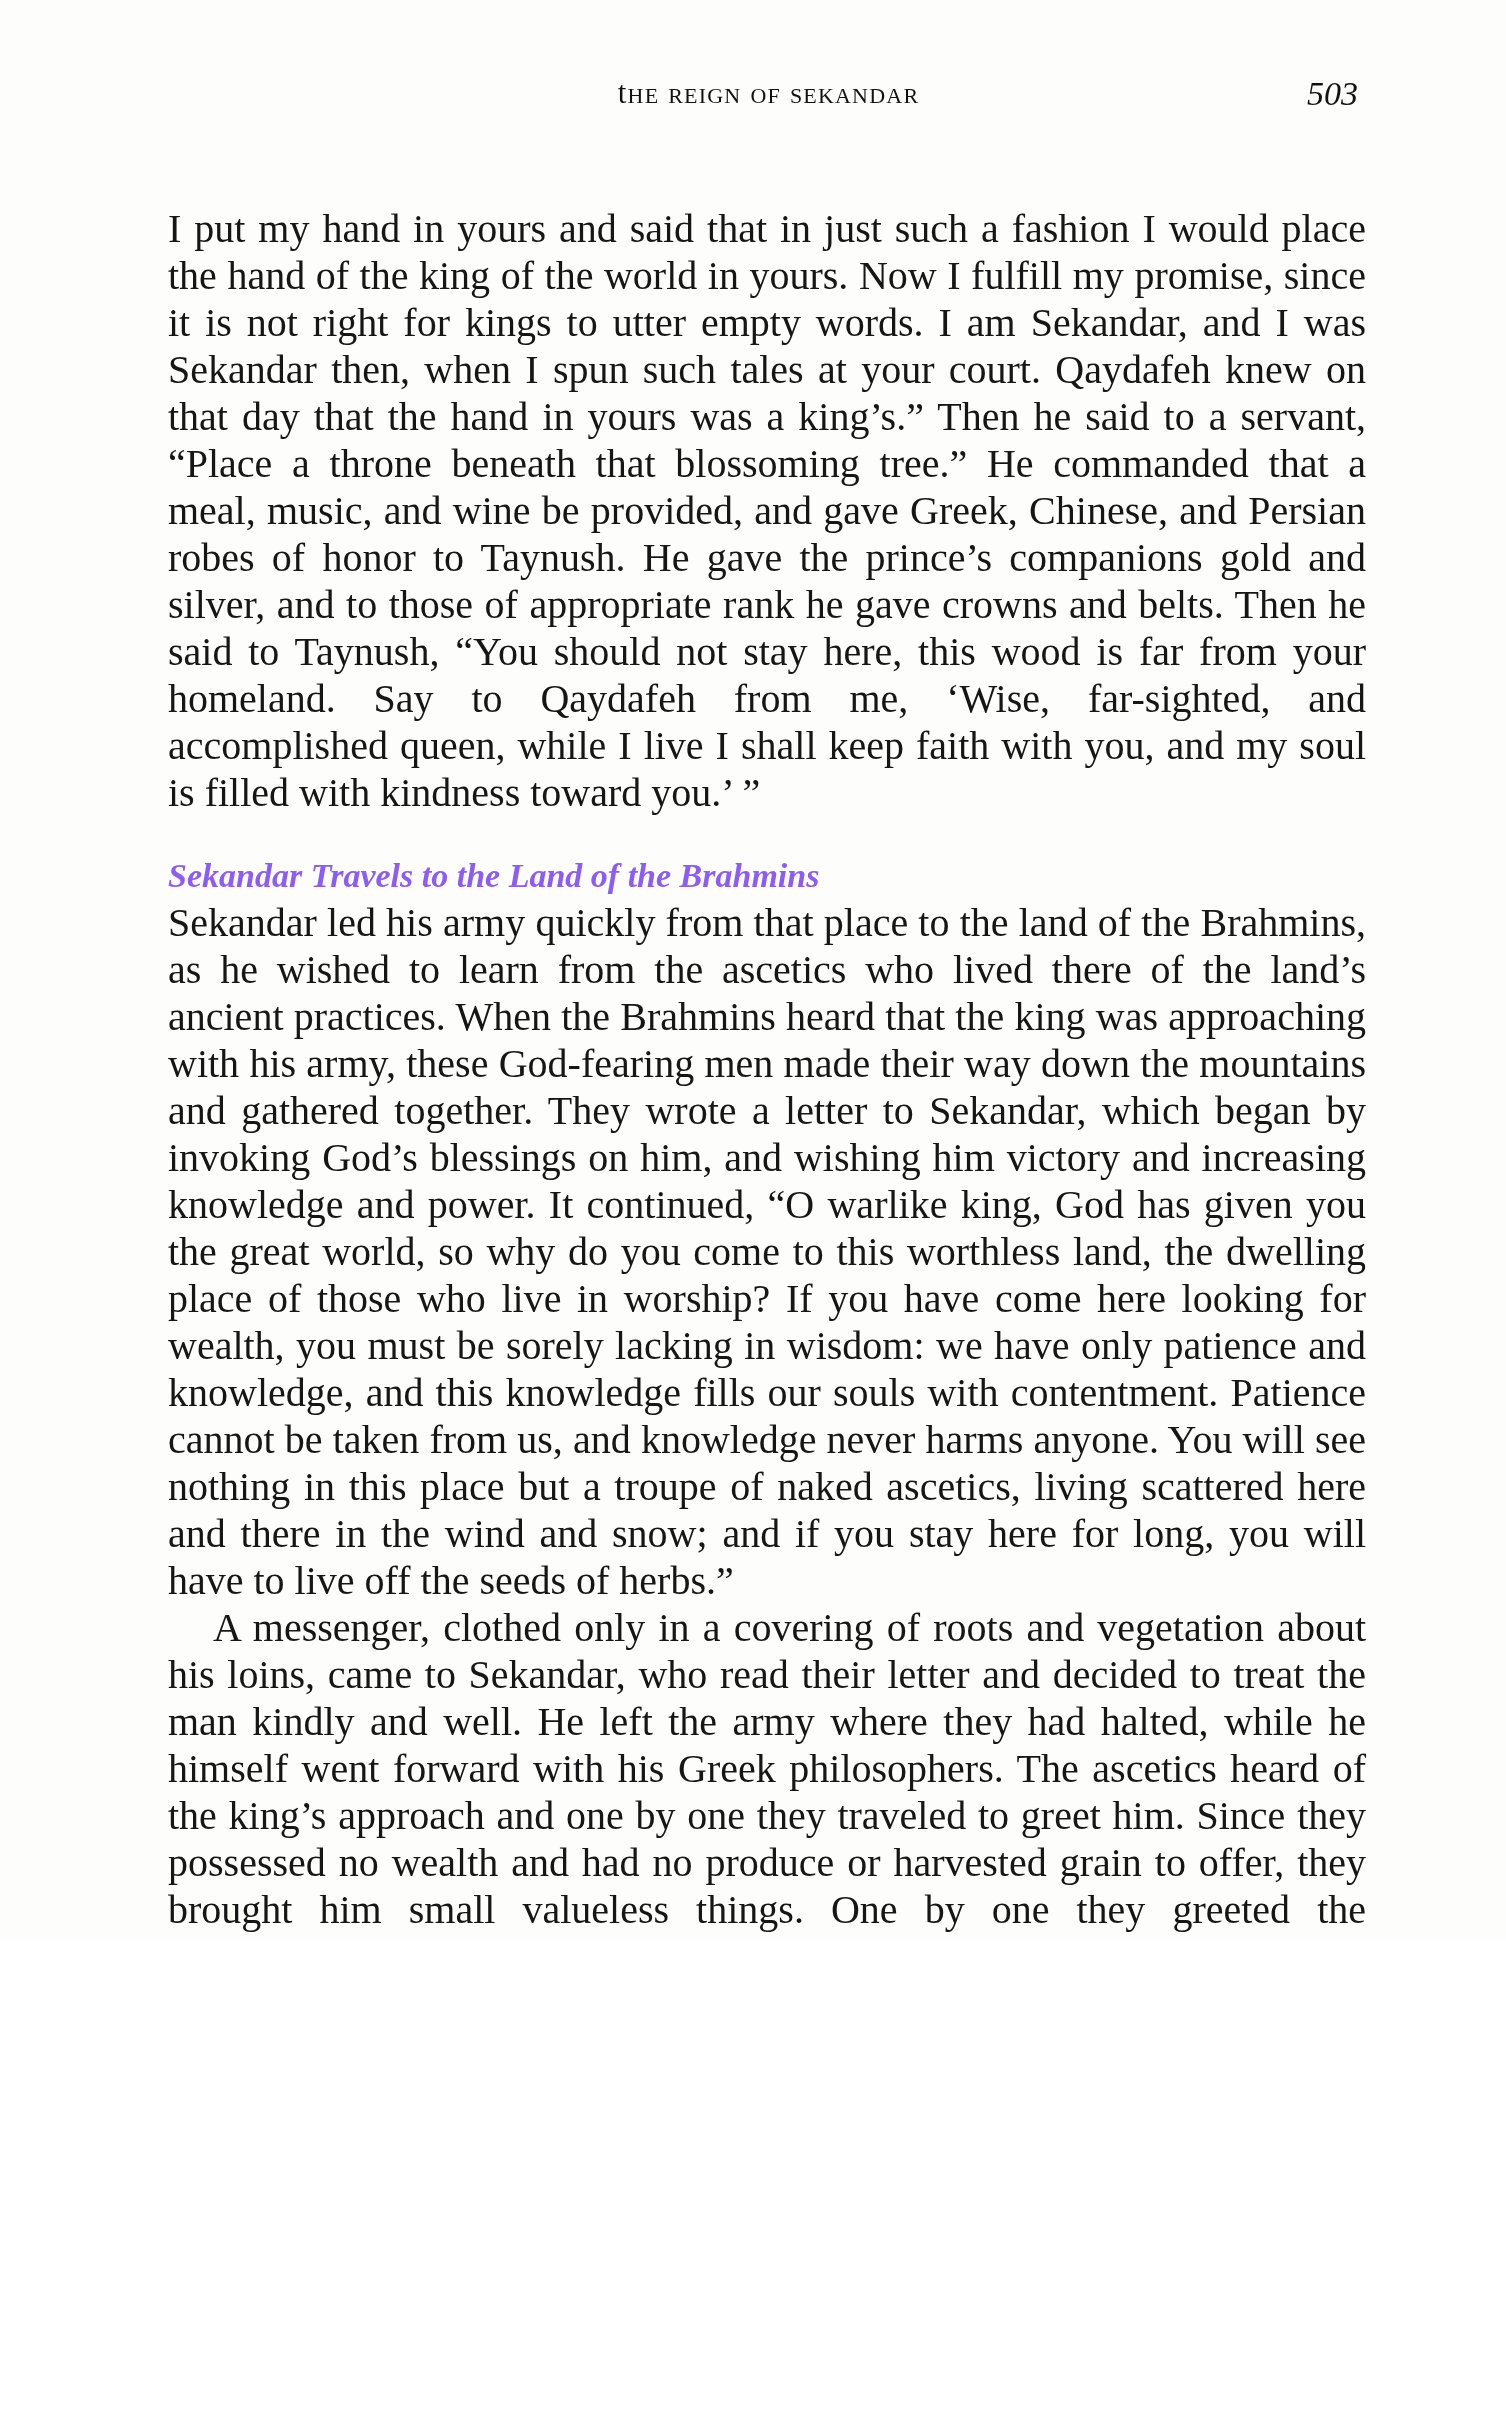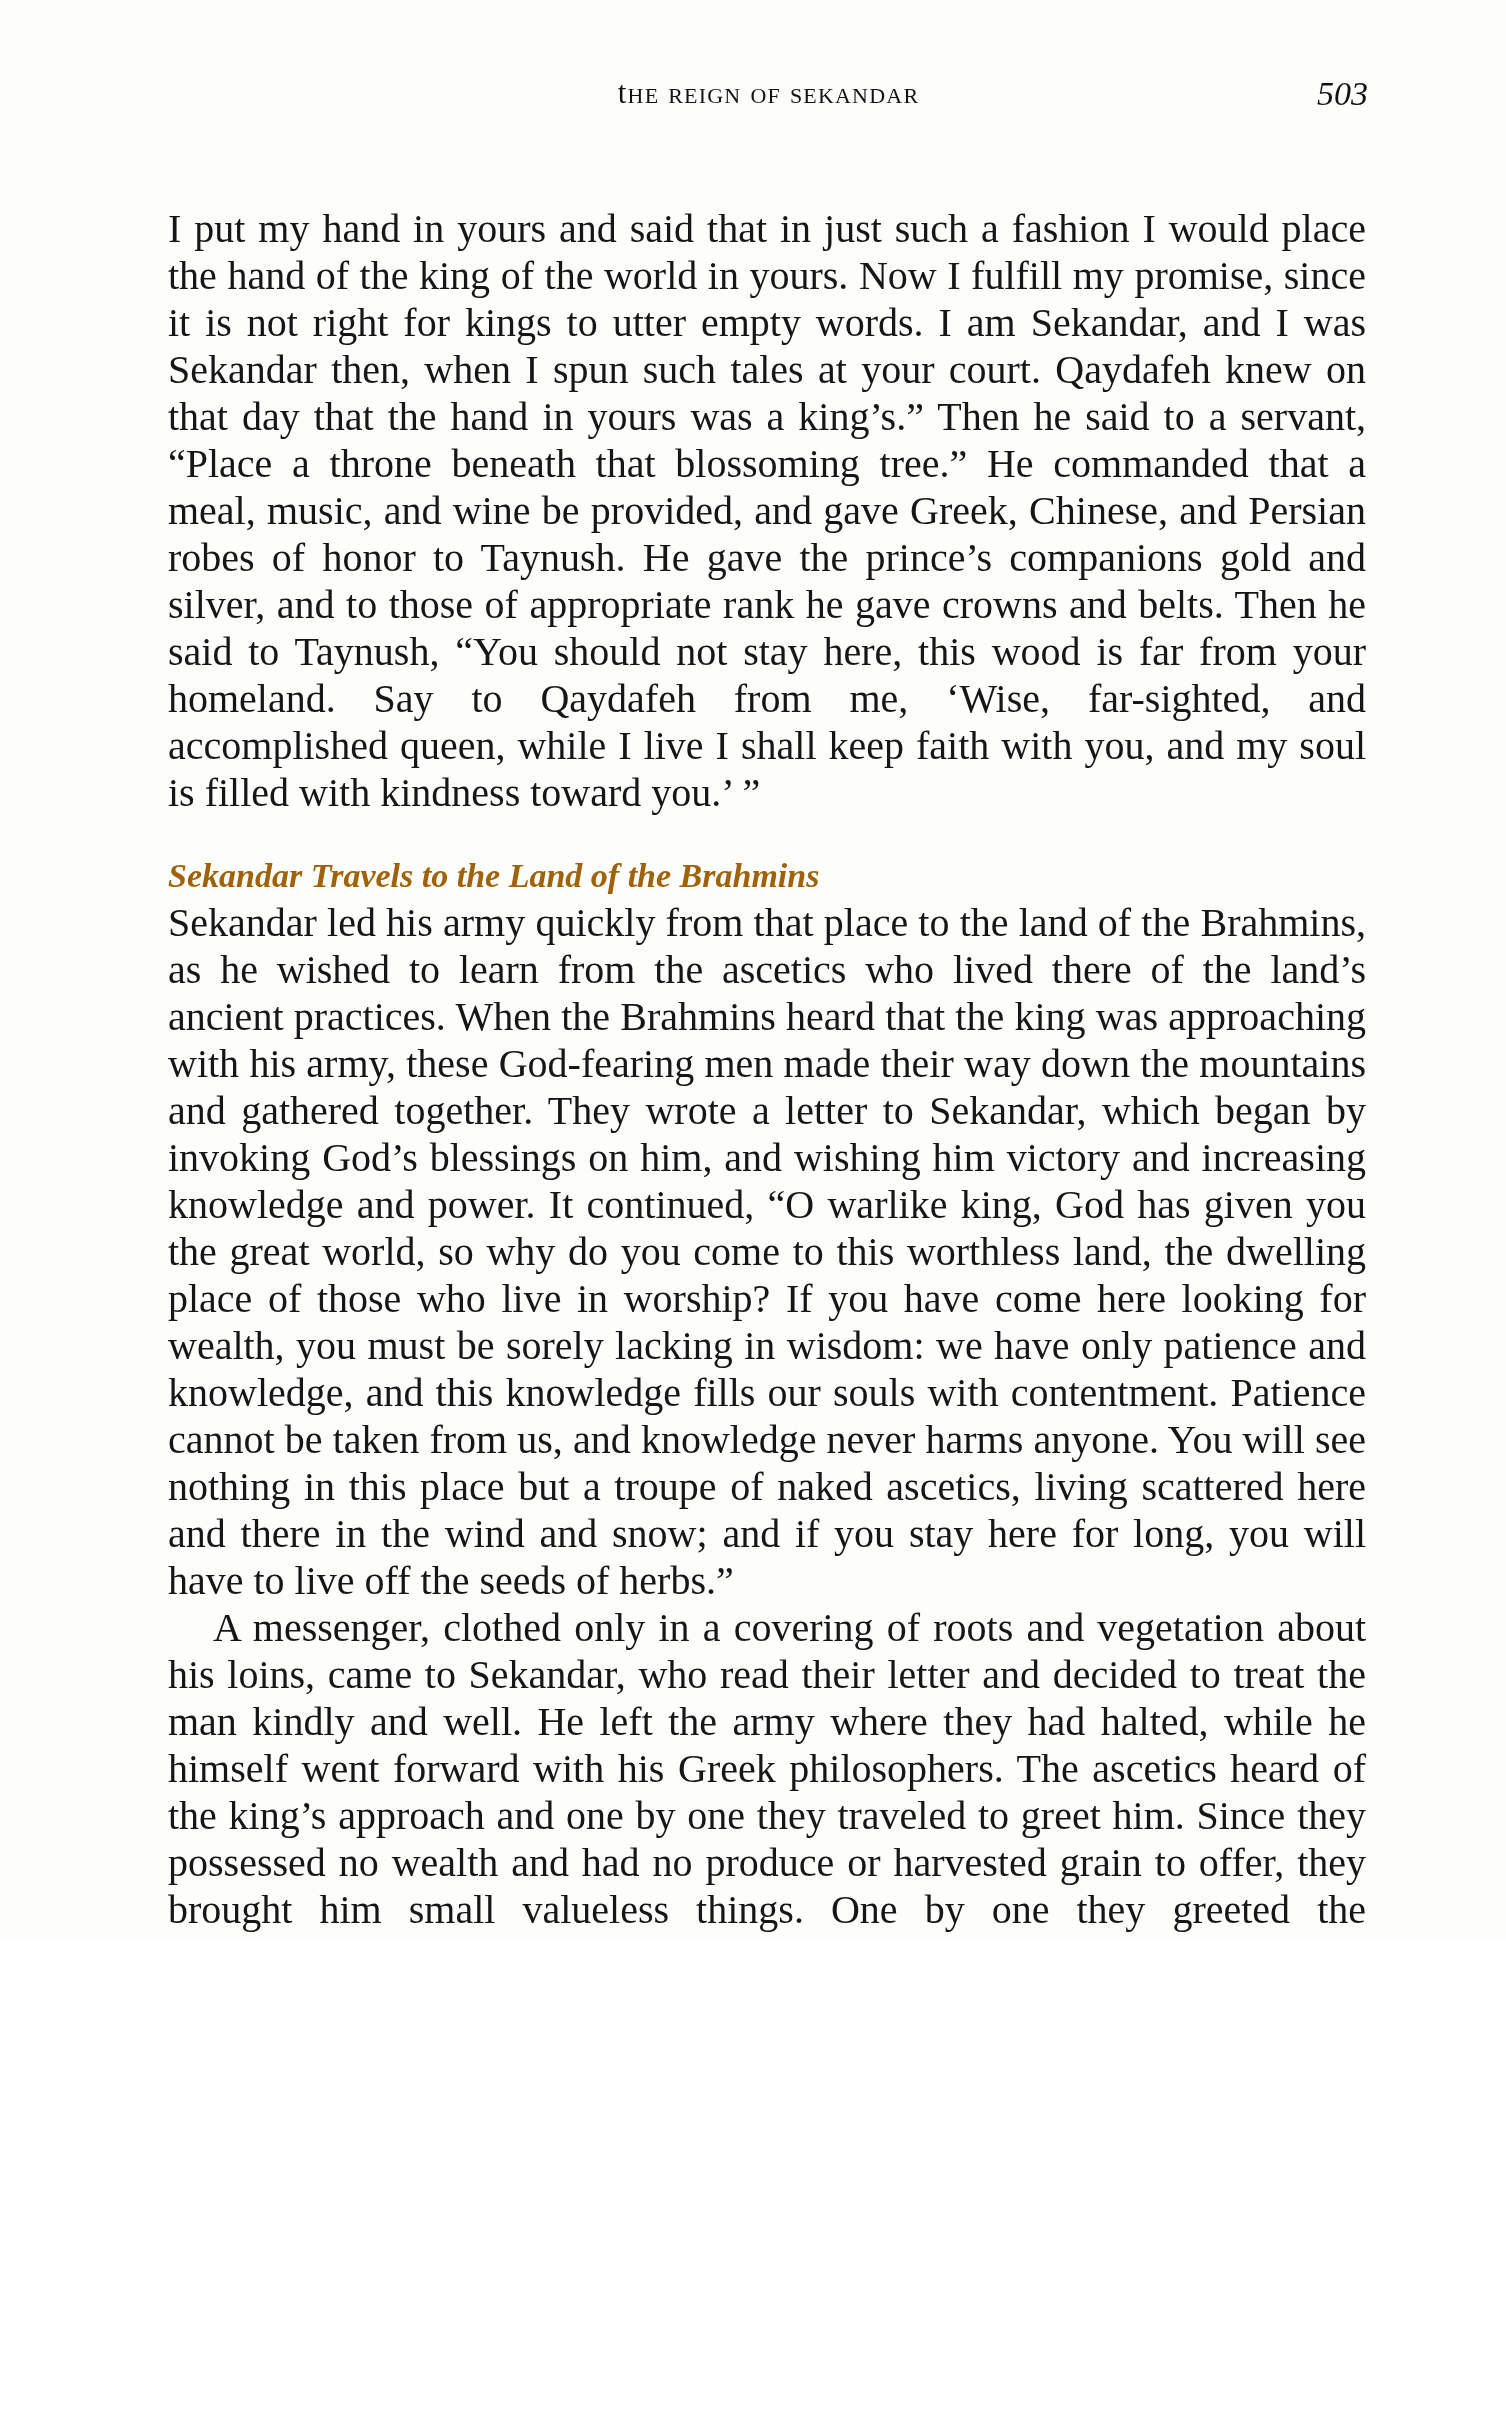--- a/index.html
+++ b/index.html
@@ -33,21 +33,21 @@
     font-size: 31px;
     letter-spacing: 1.2px;
     font-variant: small-caps;
     text-transform: lowercase;
     color: #121212;
     white-space: nowrap;
   }
   .running-head::first-letter { font-variant: normal; }
   .folio {
     position: absolute;
-    right: 1px;
+    right: 11px;
     top: 0;
     font-size: 34px;
     font-style: italic;
     color: #121212;
   }
   .content {
     position: absolute;
     top: 205px;
     left: 168px;
     width: 1198px;
@@ -68,21 +68,21 @@
   p.body-para + p.body-para {
     margin-top: 0;
   }
   h2.section-heading {
     margin: 36px 0 0 0;
     font-size: 34px;
     line-height: 47px;
     font-style: italic;
     font-weight: bold;
     text-align: left;
-    color: #a16207;
+    color: #8b5cf6;
   }
 </style>
 </head>
 <body>
 
 <div class="page">
 
   <div class="page-header">
     <div class="running-head">The Reign of Sekandar</div>
     <div class="folio">503</div>

